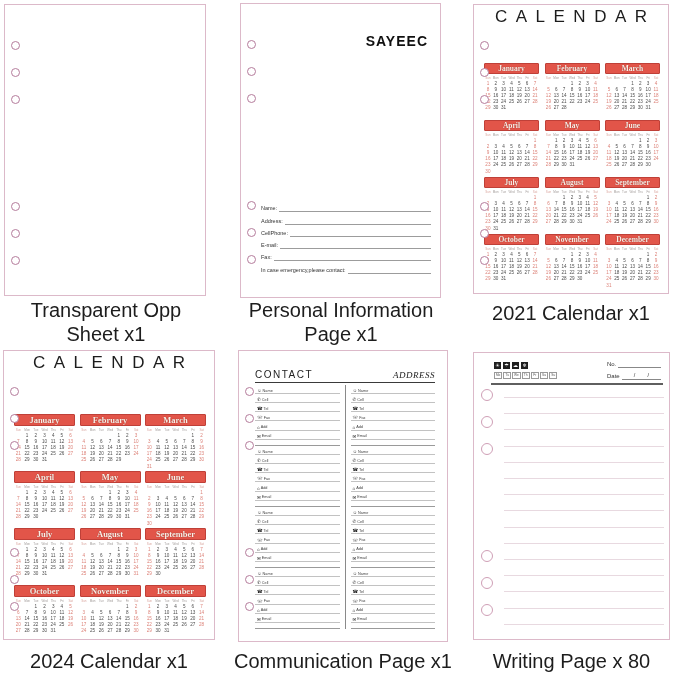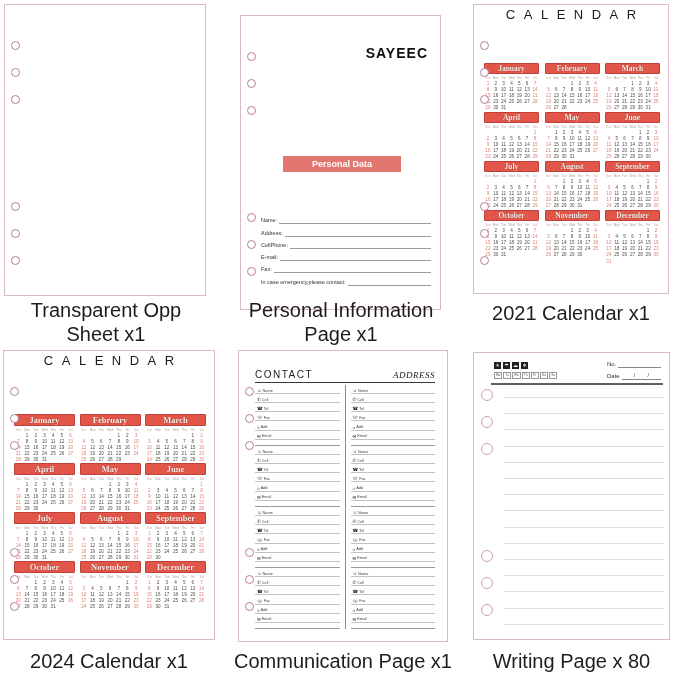--- a/index.html
+++ b/index.html
@@ -2,21 +2,21 @@
 <html><head>
 <meta charset="utf-8">
 <style>
   html,body{margin:0;padding:0;background:#fff;}
   .canvas{position:relative;width:679px;height:676px;background:#fff;
           font-family:"Liberation Sans",sans-serif;overflow:hidden;}
 
   
   .sheet{position:absolute;background:#fff;border:1px solid #dcb9c9;box-sizing:border-box;}
   .p1{left:4px;top:4px;width:202px;height:292px;}
-  .p2{left:240px;top:15px;width:201px;height:295px;}
+  .p2{left:240px;top:3px;width:201px;height:295px;}
   .p3{left:473px;top:4px;width:196px;height:290px;}
   .p4{left:3px;top:350px;width:212px;height:290px;}
   .p5{left:238px;top:350px;width:210px;height:292px;}
   .p6{left:473px;top:352px;width:197px;height:288px;}
 
   .hole{position:absolute;left:6px;width:9px;height:9px;border:1.2px solid #b57c9c;
         border-radius:50%;background:#fff;box-sizing:border-box;}
   .p6 .hole{width:12px;height:12px;left:7px;border-color:#cf9fb6;}
 
   
@@ -35,26 +35,26 @@
           color:#fff;font-size:9px;font-weight:700;text-align:center;line-height:16px;}
   .fields{position:absolute;top:196px;left:20px;right:9px;}
   .frow{display:flex;align-items:flex-end;height:12.3px;}
   .flabel{font-size:5.5px;color:#333;white-space:nowrap;line-height:7px;}
   .fline{flex:1;border-bottom:1px solid #9c9c9c;margin-left:2px;height:7px;}
 
   
   .year{font-family:"DejaVu Serif",serif;font-weight:700;text-align:center;font-size:40px;
         line-height:38px;letter-spacing:3px;color:#111;margin-top:6px;}
   .p4 .year{margin-top:8px;}
-  .calword{text-align:center;font-size:13px;letter-spacing:8.5px;text-indent:8.5px;
+  .calword{text-align:center;font-size:17px;letter-spacing:8.5px;text-indent:8.5px;
            color:#1c1c1c;margin-top:2px;}
   .months{position:absolute;left:10px;right:8px;top:58px;display:flex;flex-wrap:wrap;
           justify-content:space-between;}
   .p4 .months{top:63px;}
-  .month{width:55px;height:49px;}
+  .month{width:55px;height:57px;}
   .p4 .month{width:61px;}
   .mhead{height:11px;background:#e25549;border:1px solid #bf4038;color:#fcefe6;
          font-family:"Liberation Serif",serif;font-weight:700;font-size:7.5px;line-height:9.5px;
          text-align:center;box-sizing:border-box;border-radius:1px;text-shadow:0 0 1px #7e241f;}
   .p4 .mhead{font-size:8.5px;height:12px;line-height:10.5px;}
   .dowrow{display:flex;margin-top:1.5px;}
   .dow{flex:1;font-size:3px;color:#a39d9b;text-align:center;line-height:4px;}
   .dow.wk{color:#d9a49d;}
   .dgrid{display:flex;flex-wrap:wrap;margin-top:1px;}
   .dcell{width:14.28%;font-size:4.6px;line-height:6.2px;text-align:center;color:#4d4d4d;}
@@ -103,21 +103,20 @@
       <div class="hole" style="top: 63px;"></div>
       <div class="hole" style="top: 90px;"></div>
       <div class="hole" style="top: 197px;"></div>
       <div class="hole" style="top: 224px;"></div>
       <div class="hole" style="top: 251px;"></div>
     </div>
   <div class="caption cap1">Transparent Opp Sheet x1</div>
 
   <div class="sheet p2">
     <div class="brand">SAYEEC</div>
-    <div class="pd-box">Personal Data</div>
     <div class="fields" id="personal-fields">
         <div class="frow">
           <div class="flabel">Name:</div>
           <div class="fline"></div>
         </div>
         <div class="frow">
           <div class="flabel">Address:</div>
           <div class="fline"></div>
         </div>
         <div class="frow">

